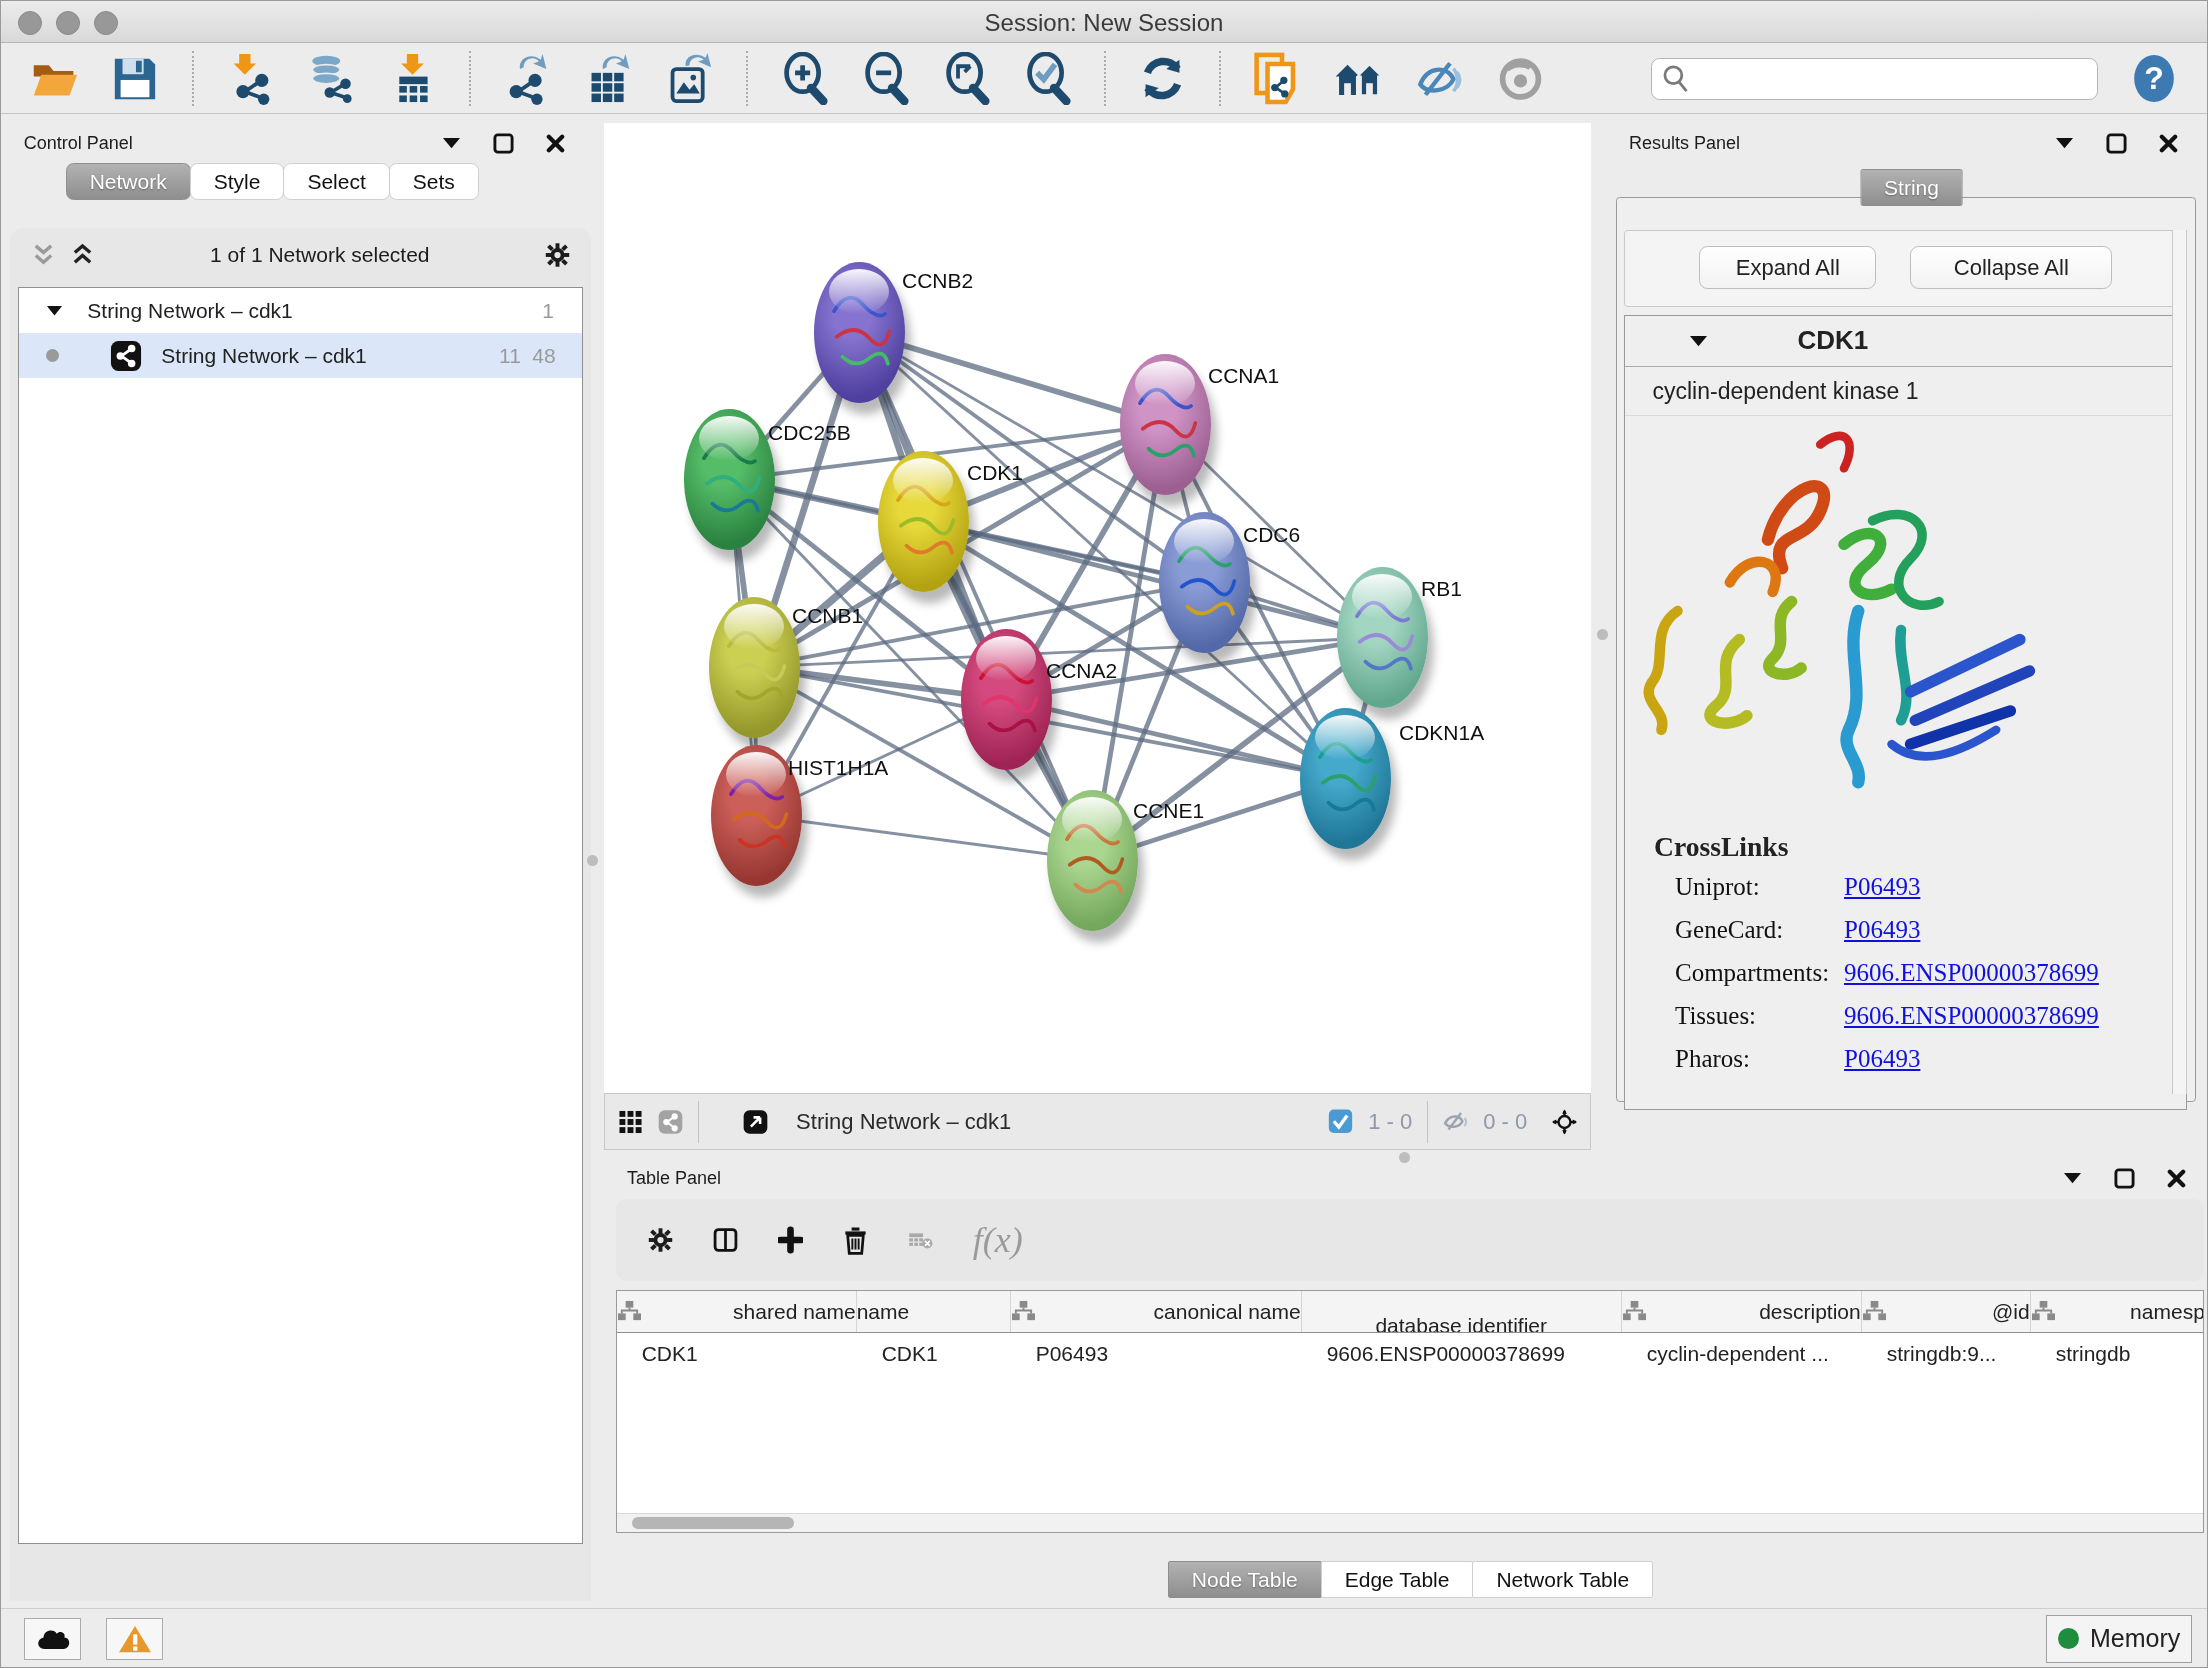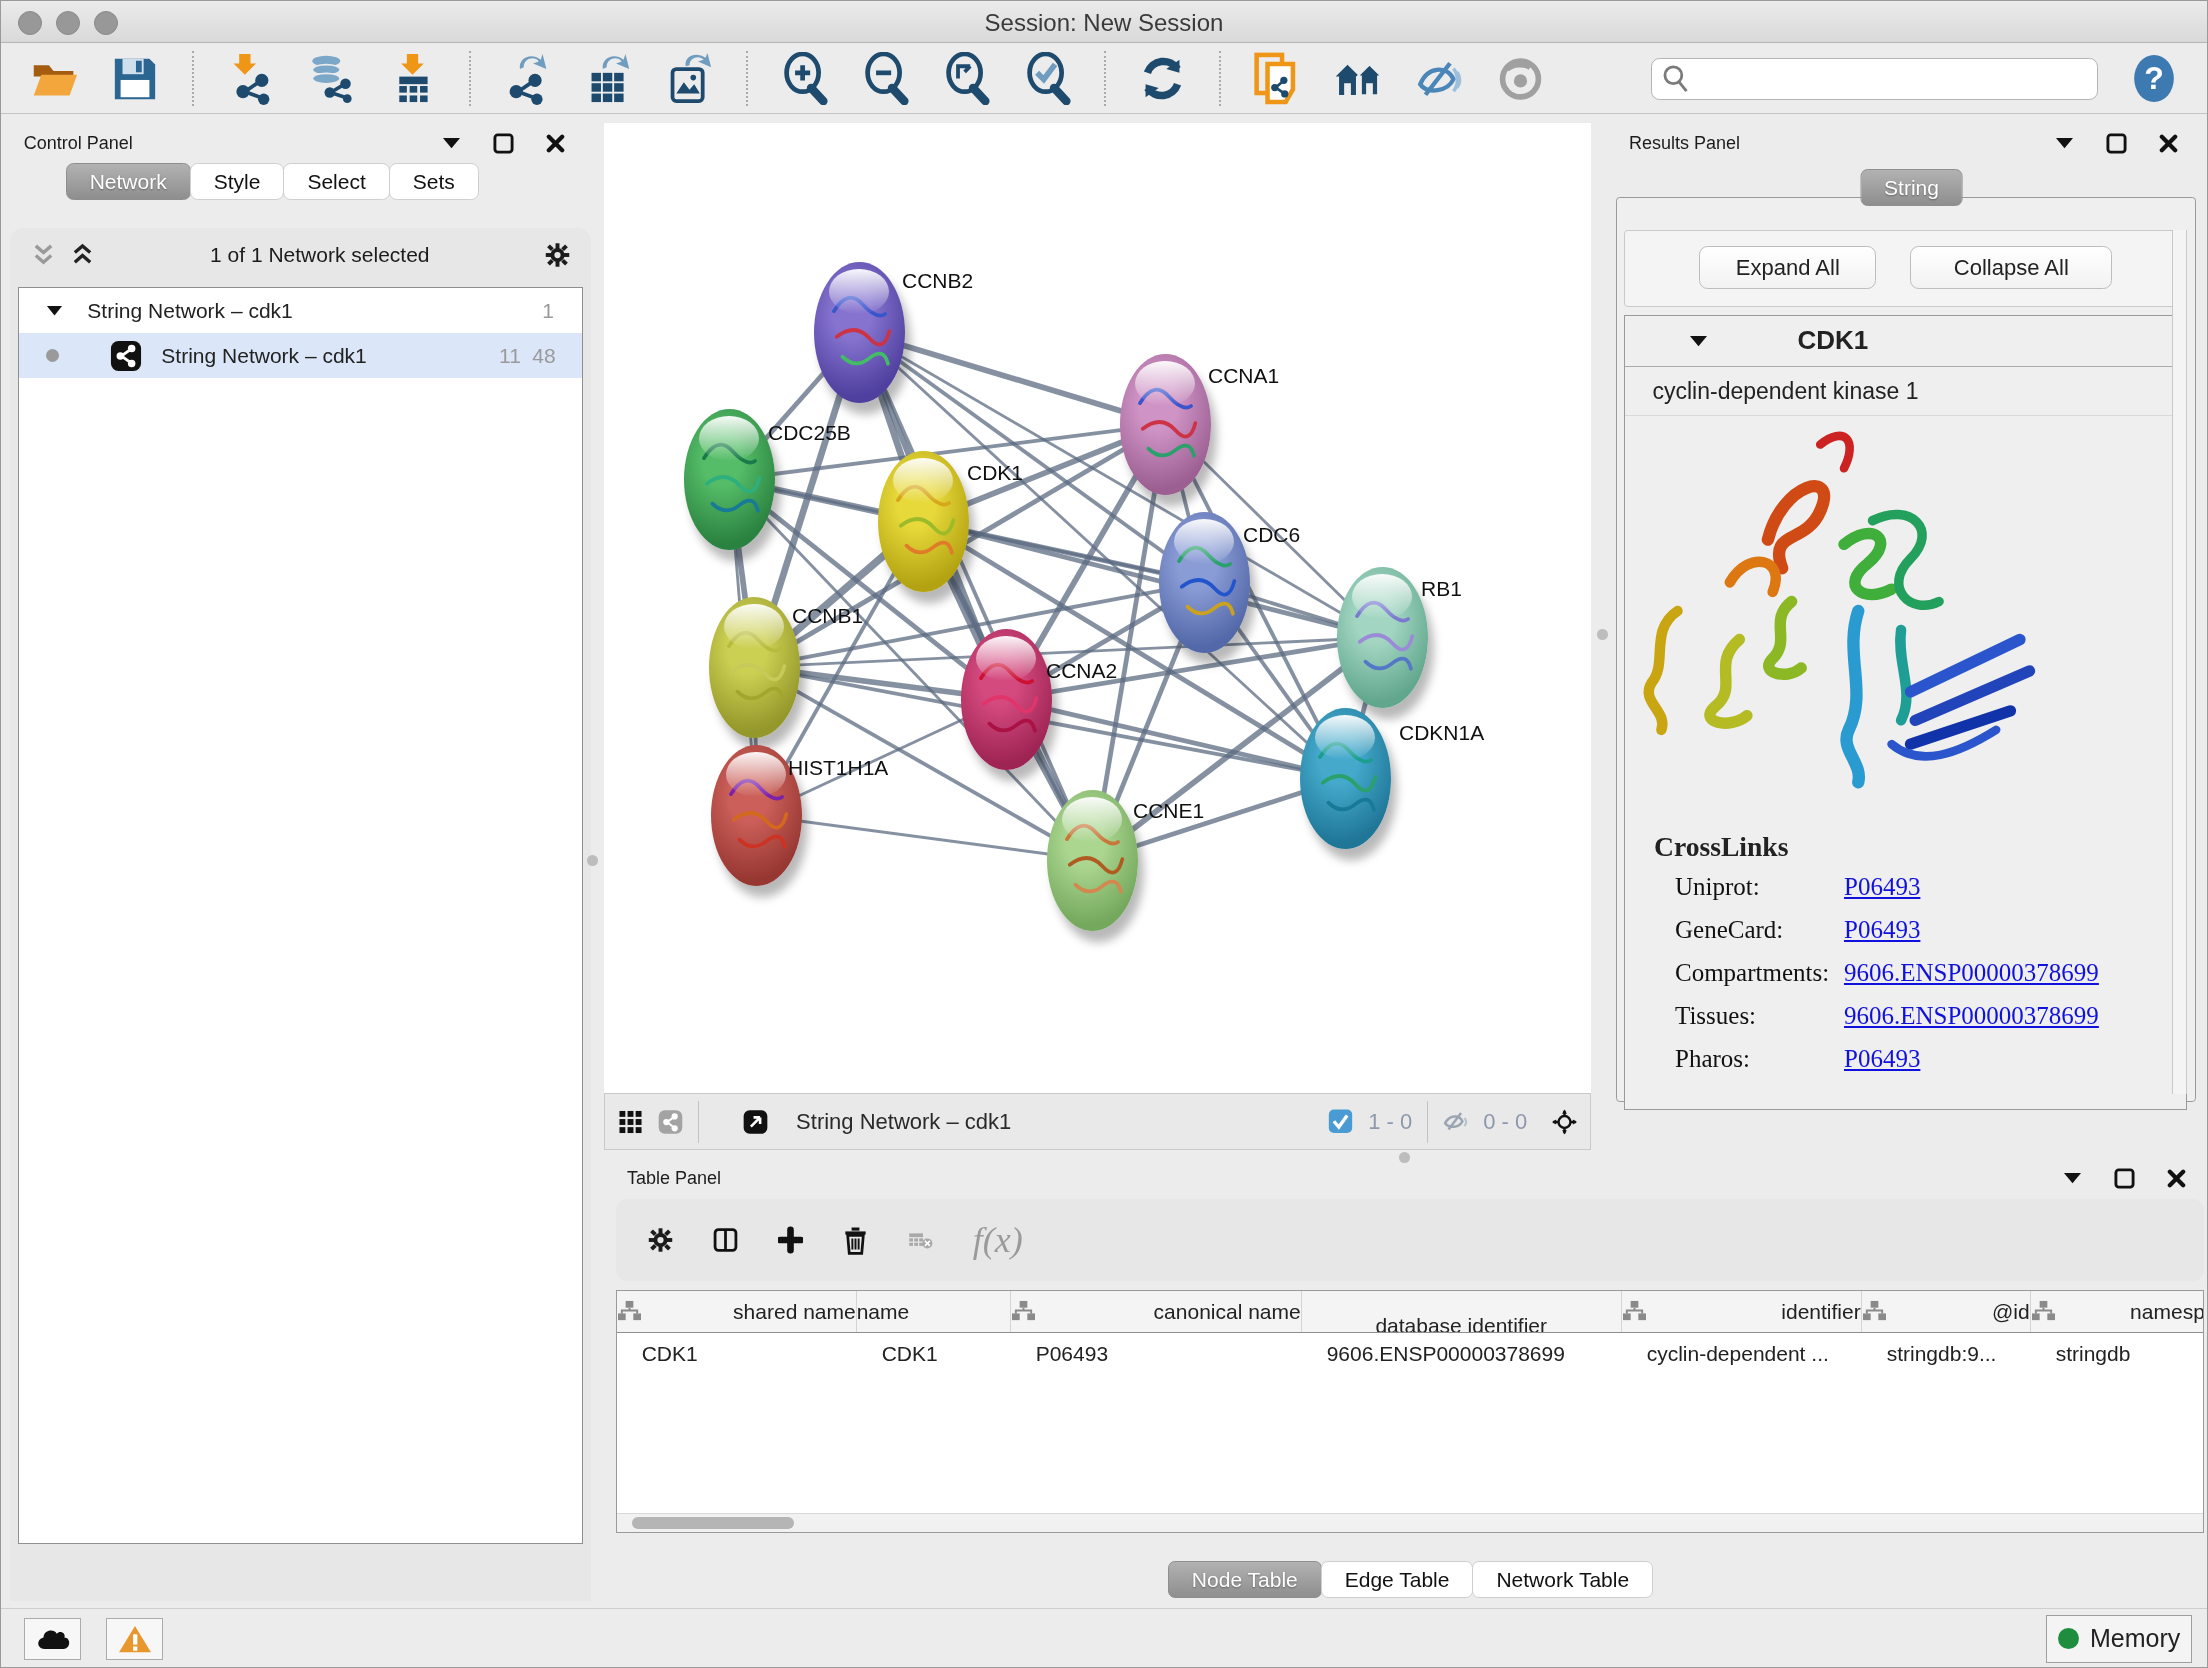--- a/index.html
+++ b/index.html
@@ -31,21 +31,21 @@
   .tspacer { flex:1; }
   .searchbox { width:447px; height:42px; background:#fff; border:1.9px solid #b4b4b4;
     border-radius:8.6px; display:flex; align-items:center; padding:0 9.5px; flex:none;}
   .searchbox input { border:none; outline:none; font-size:21px; width:380px; background:transparent;
     font-family:"Liberation Sans",sans-serif;}
   
   .panel-title { font-size:18px; color:#1c1c1c; }
   .ph-controls { position:absolute; display:flex; gap:27px; align-items:center; }
   .ph-btn { width:25px; height:25px; display:flex; align-items:center; justify-content:center; cursor:pointer;}
   .tab { font-size:21px; padding:5.7px 23px; background:#fff; border:1px solid #cfcfcf;
-    border-radius:7px; color:#111; cursor:pointer; }
+    border-radius:2px; color:#111; cursor:pointer; }
   .tab.active { background:linear-gradient(#b2b2b2,#8e8e8e); color:#fff; border-color:#8e8e8e;
     text-shadow:0 1px 1.9px rgba(0,0,0,.35); }
   .btn { background:linear-gradient(#ffffff,#f2f2f2); border:1px solid #bdbdbd; border-radius:8.6px;
     font-size:22px; padding:7.6px 0; text-align:center; cursor:pointer; }
   
   .control-panel { position:absolute; left:5.7px; top:122px; width:586px; height:1484px; }
   .cp-header { position:relative; height:40px; padding-left:17px; display:flex; align-items:center;}
   .cp-tabs { position:relative; z-index:2; display:flex; margin-left:59px; }
   .cp-tabs .tab { margin-right:-1px; border-radius:7.6px 7.6px 7.6px 7.6px; }
   .cp-body { position:absolute; left:3.8px; top:105px; right:1.9px; bottom:5.7px;
@@ -788,21 +788,21 @@
           </div>
           <div class="th-cell" style="width: 240px;">
             <svg width="25" height="23" viewBox="0 0 26 24">
               <g fill="#8a8a8a">
                 <rect x="9" y="1" width="8" height="7"></rect>
                 <rect x="1" y="14" width="8" height="7"></rect>
                 <rect x="17" y="14" width="8" height="7"></rect>
               </g>
               <path d="M13 8 V11 M5 14 V11 H21 V14" stroke="#8a8a8a" stroke-width="2" fill="none"></path>
             </svg>
-            <span>identifier</span>
+            <span>description</span>
           </div>
           <div class="th-cell" style="width: 169px;">
             <svg width="25" height="23" viewBox="0 0 26 24">
               <g fill="#8a8a8a">
                 <rect x="9" y="1" width="8" height="7"></rect>
                 <rect x="1" y="14" width="8" height="7"></rect>
                 <rect x="17" y="14" width="8" height="7"></rect>
               </g>
               <path d="M13 8 V11 M5 14 V11 H21 V14" stroke="#8a8a8a" stroke-width="2" fill="none"></path>
             </svg>

